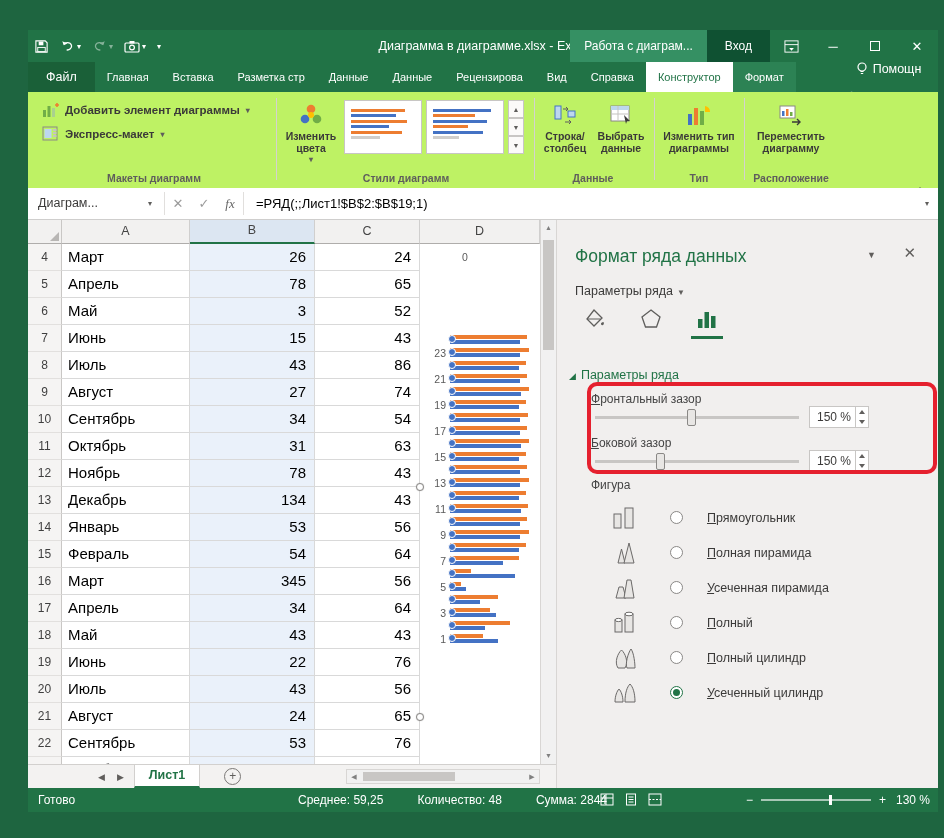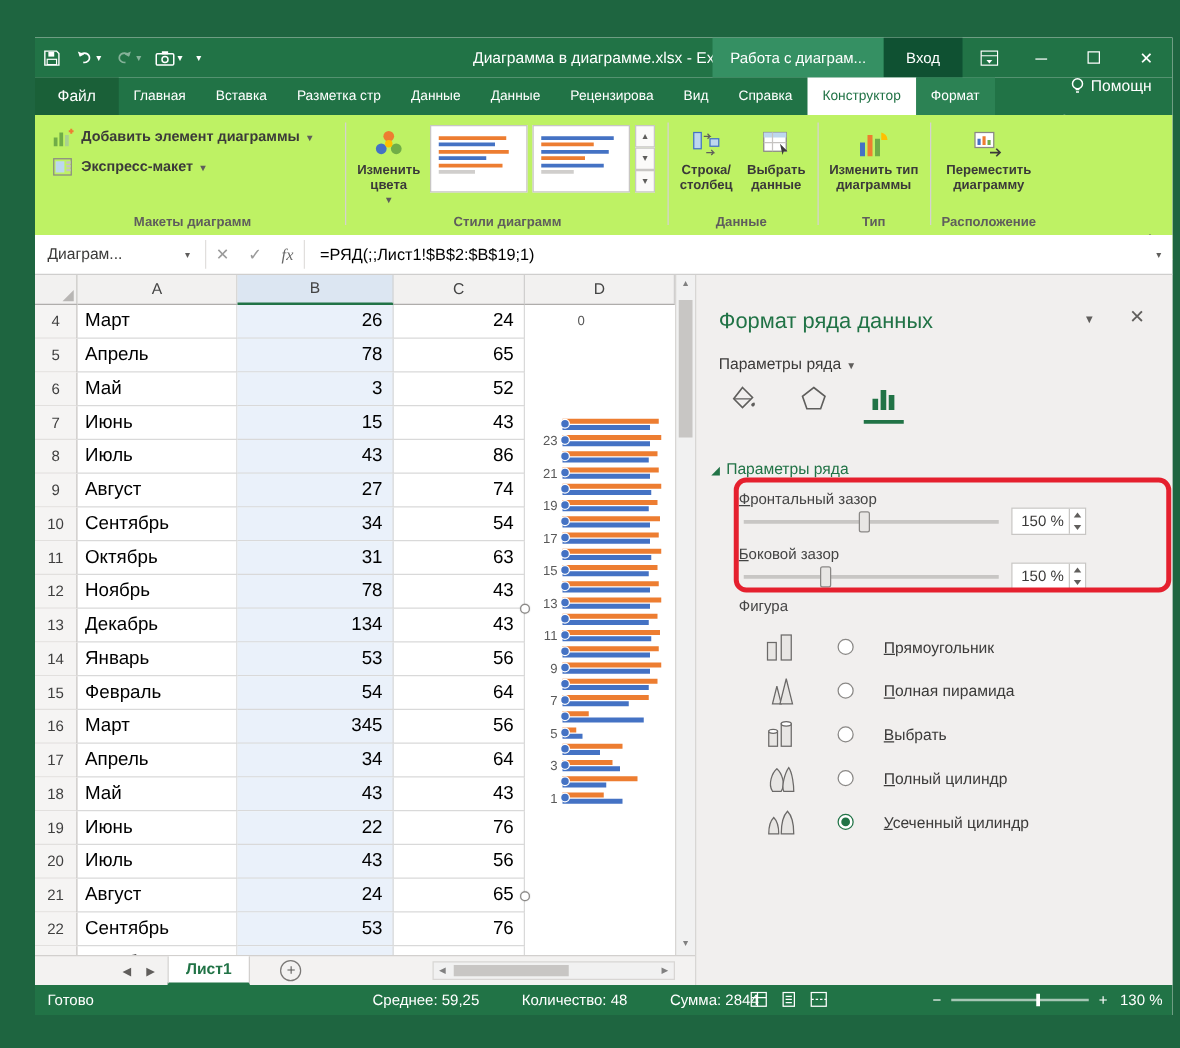--- a/index.html
+++ b/index.html
@@ -827,28 +827,38 @@
               <path d="M7 23 L10.5 9 L14 23 Z" fill="#E8E6E4" stroke="#6B6968"></path>
               <path d="M13 23 L18 3 L23 23 Z" fill="#E8E6E4" stroke="#6B6968"></path>
             </svg>
           </div>
           <div class="radio"></div>
           <div class="shlab u-first">Полная пирамида</div>
         </div>
         <div class="shrow">
           <div class="shicon">
             <svg width="26" height="26" viewBox="0 0 26 26">
+              <path d="M5 23 L8 12 H12 L15 23 Z" fill="#E8E6E4" stroke="#6B6968"></path>
+              <path d="M13 23 L16 5 H20 L23 23 Z" fill="#E8E6E4" stroke="#6B6968"></path>
+            </svg>
+          </div>
+          <div class="radio"></div>
+          <div class="shlab u-first">Усеченная пирамида</div>
+        </div>
+        <div class="shrow">
+          <div class="shicon">
+            <svg width="26" height="26" viewBox="0 0 26 26">
               <rect x="4" y="10" width="7" height="12" fill="#E8E6E4" stroke="#6B6968"></rect>
               <ellipse cx="7.5" cy="10" rx="3.5" ry="1.6" fill="#fff" stroke="#6B6968"></ellipse>
               <rect x="14" y="4" width="8" height="18" fill="#E8E6E4" stroke="#6B6968"></rect>
               <ellipse cx="18" cy="4" rx="4" ry="1.8" fill="#fff" stroke="#6B6968"></ellipse>
             </svg>
           </div>
           <div class="radio"></div>
-          <div class="shlab u-first">Выбрать</div>
+          <div class="shlab u-first">Полный</div>
         </div>
         <div class="shrow">
           <div class="shicon">
             <svg width="26" height="26" viewBox="0 0 26 26">
               <path d="M7 23 C3 17 7 8 10.5 5 C14 8 18 17 14 23 Z" fill="#E8E6E4" stroke="#6B6968"></path>
               <path d="M16 23 C14 19 17 8 20 4 C23 8 24 19 24 23 Z" fill="#E8E6E4" stroke="#6B6968"></path>
             </svg>
           </div>
           <div class="radio"></div>
           <div class="shlab u-first">Полный цилиндр</div>

